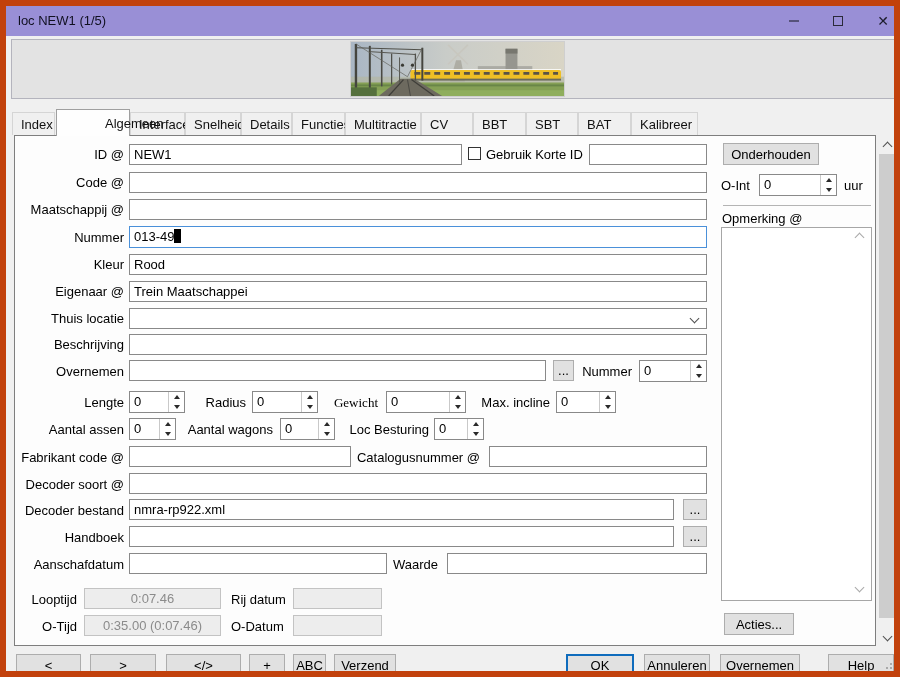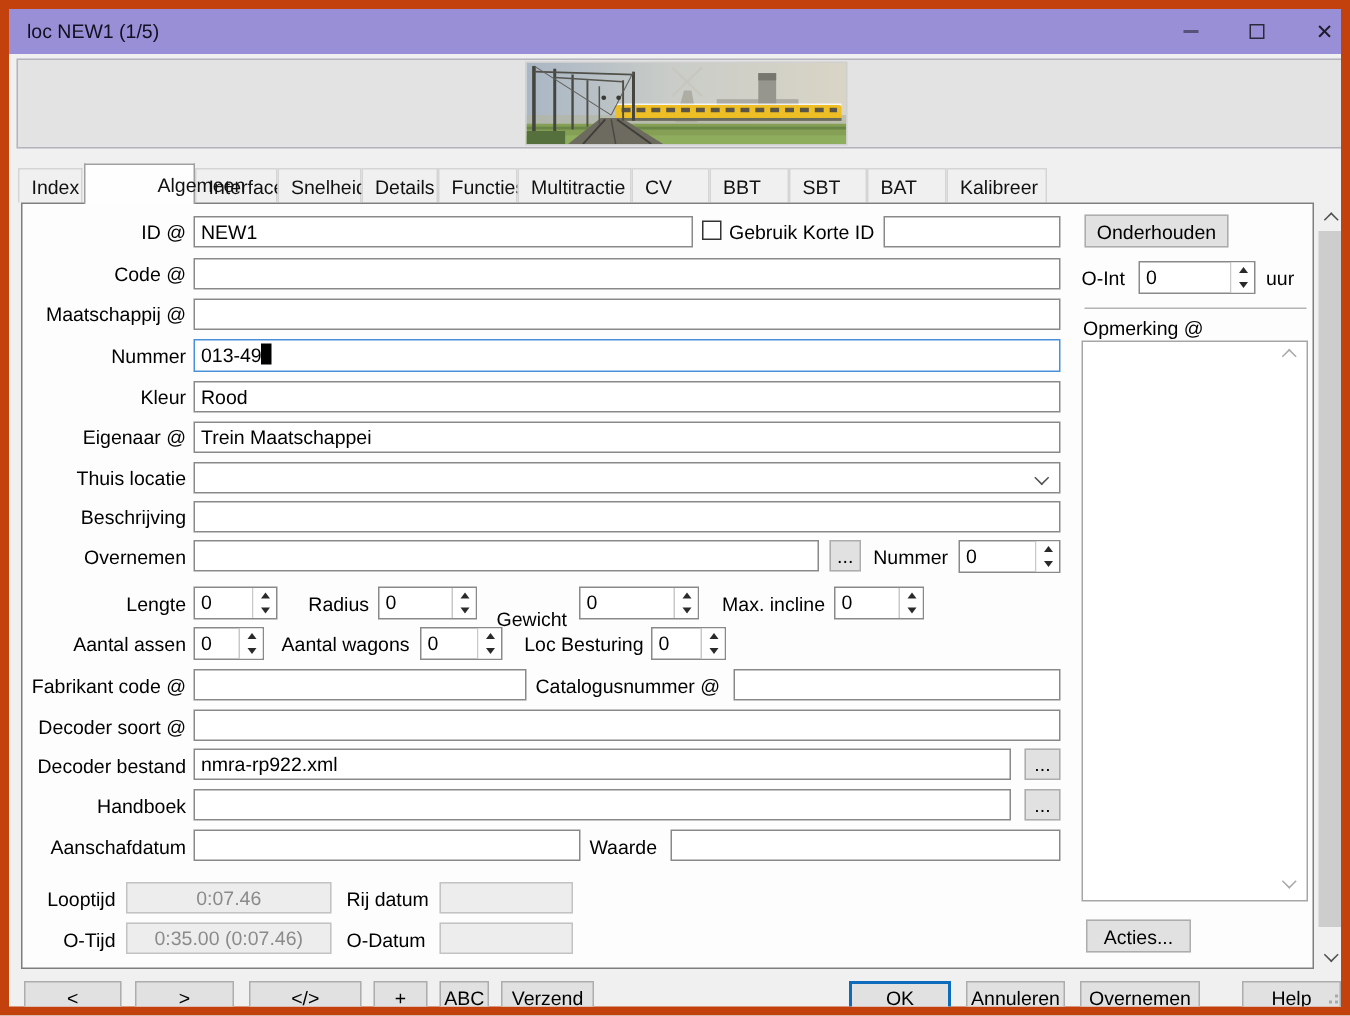--- a/index.html
+++ b/index.html
@@ -227,21 +227,21 @@
     <span class="spin-val">0</span>
     <span class="spin-btns">
         <span class="spin-up">
           <i class="tri-up"></i>
         </span>
         <span class="spin-dn">
           <i class="tri-dn"></i>
         </span>
       </span>
   </div>
-  <div class="lbl" style="left:316px;top:399px;width:56px;">Gewicht</div>
+  <div class="lbl" style="left:316px;top:389px;width:56px;font-family:Liberation Serif, serif;">Gewicht</div>
   <div class="spinner" style="left:380px;top:385px;width:80px;">
     <span class="spin-val">0</span>
     <span class="spin-btns">
         <span class="spin-up">
           <i class="tri-up"></i>
         </span>
         <span class="spin-dn">
           <i class="tri-dn"></i>
         </span>
       </span>

